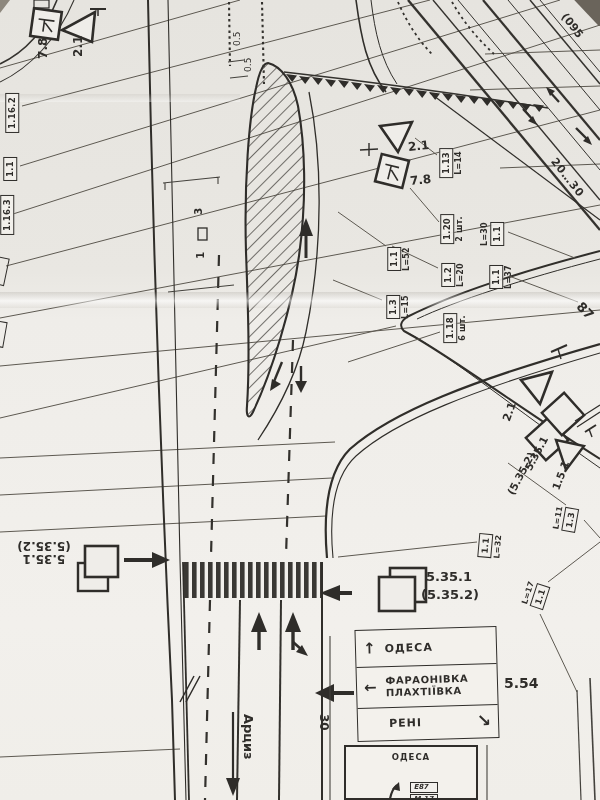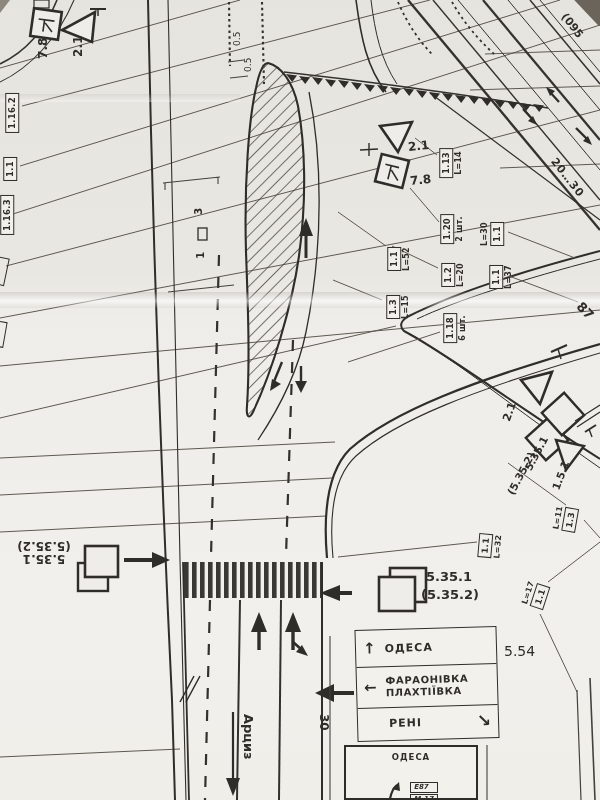--- a/index.html
+++ b/index.html
@@ -282,21 +282,21 @@
 
   <div class="abs txt" style="left:231px;top:34px;font-size:9px;transform:rotate(-90deg)">0.5</div>
   <div class="abs txt" style="left:242px;top:60px;font-size:9px;transform:rotate(-90deg)">0.5</div>
   <div class="abs txt" style="left:544px;top:172px;font-size:11px;font-weight:600;letter-spacing:1px;transform:rotate(52deg)">20…30</div>
   <div class="abs txt" style="left:558px;top:20px;font-size:11px;font-weight:600;transform:rotate(52deg)">(095</div>
   <div class="abs txt" style="left:576px;top:304px;font-size:13px;font-weight:700;transform:rotate(46deg)">87</div>
   <div class="abs txt" style="left:196px;top:206px;font-size:10px;font-weight:600;transform:rotate(-90deg)">3</div>
   <div class="abs txt" style="left:198px;top:250px;font-size:10px;font-weight:600;transform:rotate(-90deg)">1</div>
   <div class="abs txt" style="left:330px;top:714px;font-size:12px;font-weight:600;transform:rotate(90deg);transform-origin:left top">30</div>
   <div class="abs txt" style="left:255px;top:714px;font-size:13px;font-weight:600;transform:rotate(90deg);transform-origin:left top">Арциз</div>
-  <div class="abs txt" style="left:504px;top:644px;font-size:14px;font-weight:400">5.54</div>
+  <div class="abs txt" style="left:504px;top:676px;font-size:14px;font-weight:700">5.54</div>
 
   <div class="abs mklbl" style="left:12px;top:113px;transform:translate(-50%,-50%) rotate(-90deg)">
     <span class="mkbox">1.16.2</span>
     </div>
   <div class="abs mklbl" style="left:10px;top:169px;transform:translate(-50%,-50%) rotate(-90deg)">
     <span class="mkbox">1.1</span>
     </div>
   <div class="abs mklbl" style="left:7px;top:215px;transform:translate(-50%,-50%) rotate(-90deg)">
     <span class="mkbox">1.16.3</span>
     </div>

